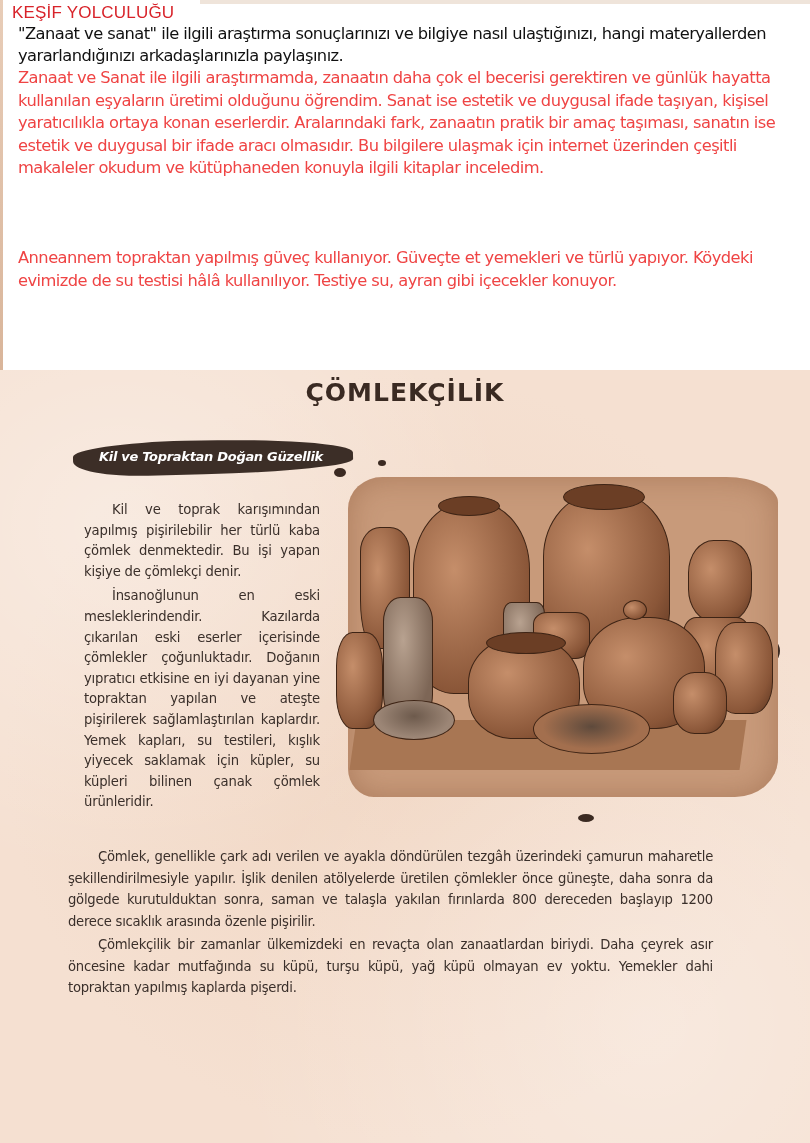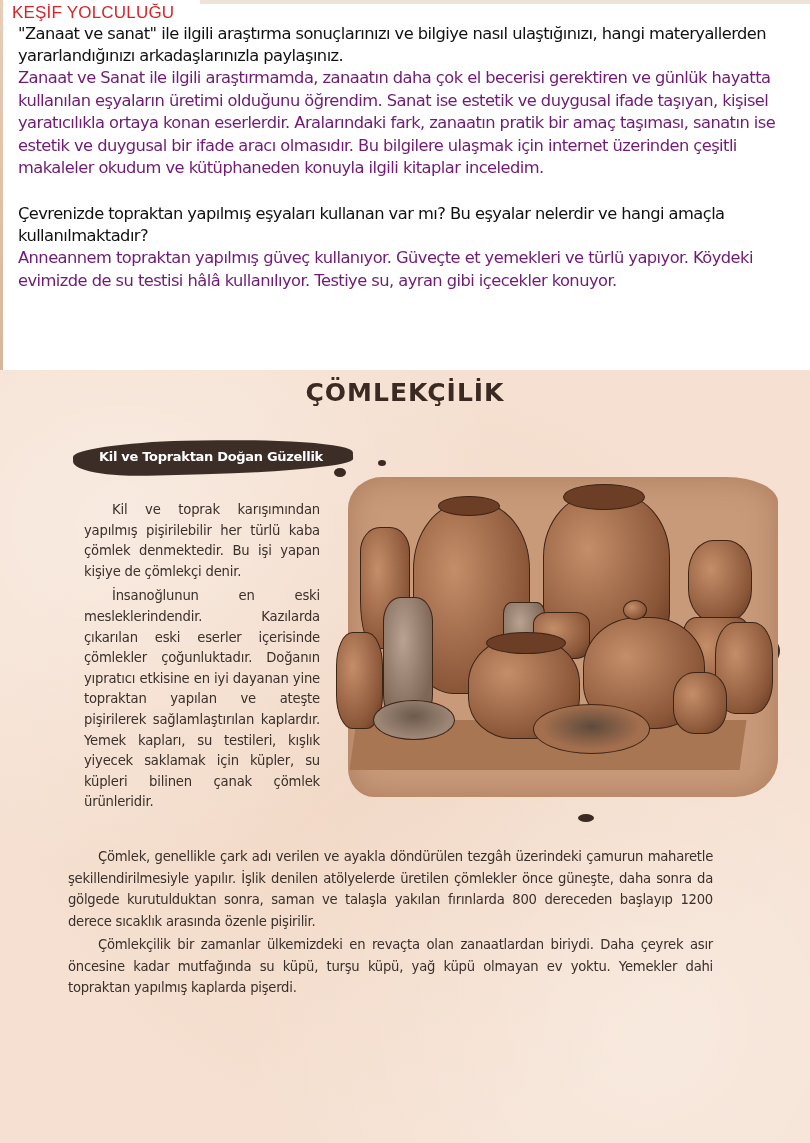--- a/index.html
+++ b/index.html
@@ -4,36 +4,36 @@
   <style>
     html, body { margin: 0; padding: 0; }
     body { width: 810px; height: 1143px; overflow: hidden; position: relative; background: #ffffff; font-family: "Liberation Sans", sans-serif; }
 
     
     .top { position: absolute; left: 0; top: 0; width: 810px; height: 370px; background: #ffffff; padding-left: 38px; }
     .top-edge { position: absolute; left: 0; top: 0; width: 3px; height: 370px; background: linear-gradient(#e8cdb8, #d9b59a); }
     .top-strip { position: absolute; left: 200px; top: 0; width: 610px; height: 4px; background: #efe4da; }
     .kesif { position: absolute; left: 12px; top: 3px; font-size: 17px; color: #d8232a; font-family: "Liberation Sans", sans-serif; letter-spacing: 0.2px; }
     .q { position: absolute; left: 18px; width: 780px; font-size: 16.3px; line-height: 22px; color: #111; font-family: "DejaVu Sans", sans-serif; letter-spacing: -0.55px; }
-    .a { position: absolute; left: 18px; width: 785px; font-size: 16.3px; line-height: 22.5px; color: #701a75; font-family: "DejaVu Sans", sans-serif; letter-spacing: -0.55px; }
+    .a { position: absolute; left: 18px; width: 785px; font-size: 16.3px; line-height: 22.5px; color: #ef4444; font-family: "DejaVu Sans", sans-serif; letter-spacing: -0.55px; }
     .q1 { top: 23px; }
     .a1 { top: 67px; }
     .q2 { top: 203px; }
     .a2 { top: 247px; }
 
     
     .page { position: absolute; left: 0; top: 370px; width: 810px; height: 773px;
       background:
         radial-gradient(ellipse at 15% 20%, rgba(255,255,255,0.35), transparent 40%),
         radial-gradient(ellipse at 80% 85%, rgba(255,255,255,0.30), transparent 45%),
         radial-gradient(ellipse at 50% 50%, #f1d7c4, #f5e0d1 70%);
     }
     .page-title { position: absolute; left: 0; width: 810px; top: 8px; text-align: center; font-family: "DejaVu Sans", sans-serif; font-weight: bold; font-size: 25px; color: #3a2a22; letter-spacing: 1px; }
     .banner { position: absolute; left: 73px; top: 70px; width: 280px; height: 34px; background: #3c2e27; border-radius: 60% 90% 80% 40% / 60% 70% 50% 70%; transform: rotate(-1.5deg); }
-    .banner-text { position: absolute; left: 99px; top: 79px; font-family: "DejaVu Sans", sans-serif; font-weight: bold; font-size: 13px; color: #ffffff; letter-spacing: -0.3px; }
+    .banner-text { position: absolute; left: 99px; top: 79px; font-family: "DejaVu Sans", sans-serif; font-weight: bold; font-size: 13px; color: #ffffff; letter-spacing: -0.3px; font-style: italic; }
 
     .col { position: absolute; left: 84px; top: 130px; width: 236px; font-family: "DejaVu Sans", sans-serif; font-size: 13.2px; line-height: 20.6px; color: #3a2f2a; text-align: justify; letter-spacing: -0.2px; }
     .col p { margin: 0; text-indent: 28px; }
     .col p + p { margin-top: 4px; }
 
     .wide { position: absolute; left: 68px; width: 645px; font-family: "DejaVu Sans", sans-serif; font-size: 13.2px; line-height: 21.6px; color: #3a2f2a; text-align: justify; letter-spacing: -0.25px; }
     .wide p { margin: 0; text-indent: 30px; }
     .w1 { top: 476px; }
     .w2 { top: 564px; }
 
@@ -47,21 +47,20 @@
   </style>
 </head>
 <body>
 
 <div class="top">
   <div class="top-edge"></div>
   <div class="top-strip"></div>
   <div class="kesif">KEŞİF YOLCULUĞU</div>
   <div class="q q1">"Zanaat ve sanat" ile ilgili araştırma sonuçlarınızı ve bilgiye nasıl ulaştığınızı, hangi materyallerden yararlandığınızı arkadaşlarınızla paylaşınız.</div>
   <div class="a a1">Zanaat ve Sanat ile ilgili araştırmamda, zanaatın daha çok el becerisi gerektiren ve günlük hayatta kullanılan eşyaların üretimi olduğunu öğrendim. Sanat ise estetik ve duygusal ifade taşıyan, kişisel yaratıcılıkla ortaya konan eserlerdir. Aralarındaki fark, zanaatın pratik bir amaç taşıması, sanatın ise estetik ve duygusal bir ifade aracı olmasıdır. Bu bilgilere ulaşmak için internet üzerinden çeşitli makaleler okudum ve kütüphaneden konuyla ilgili kitaplar inceledim.</div>
-  <div class="q q2">Çevrenizde topraktan yapılmış eşyaları kullanan var mı? Bu eşyalar nelerdir ve hangi amaçla kullanılmaktadır?</div>
   <div class="a a2">Anneannem topraktan yapılmış güveç kullanıyor. Güveçte et yemekleri ve türlü yapıyor. Köydeki evimizde de su testisi hâlâ kullanılıyor. Testiye su, ayran gibi içecekler konuyor.</div>
 </div>
 
 <div class="page">
   <div class="page-title">ÇÖMLEKÇİLİK</div>
 
   <div class="banner"></div>
   <div class="banner-text">Kil ve Topraktan Doğan Güzellik</div>
 
   <div class="col">

